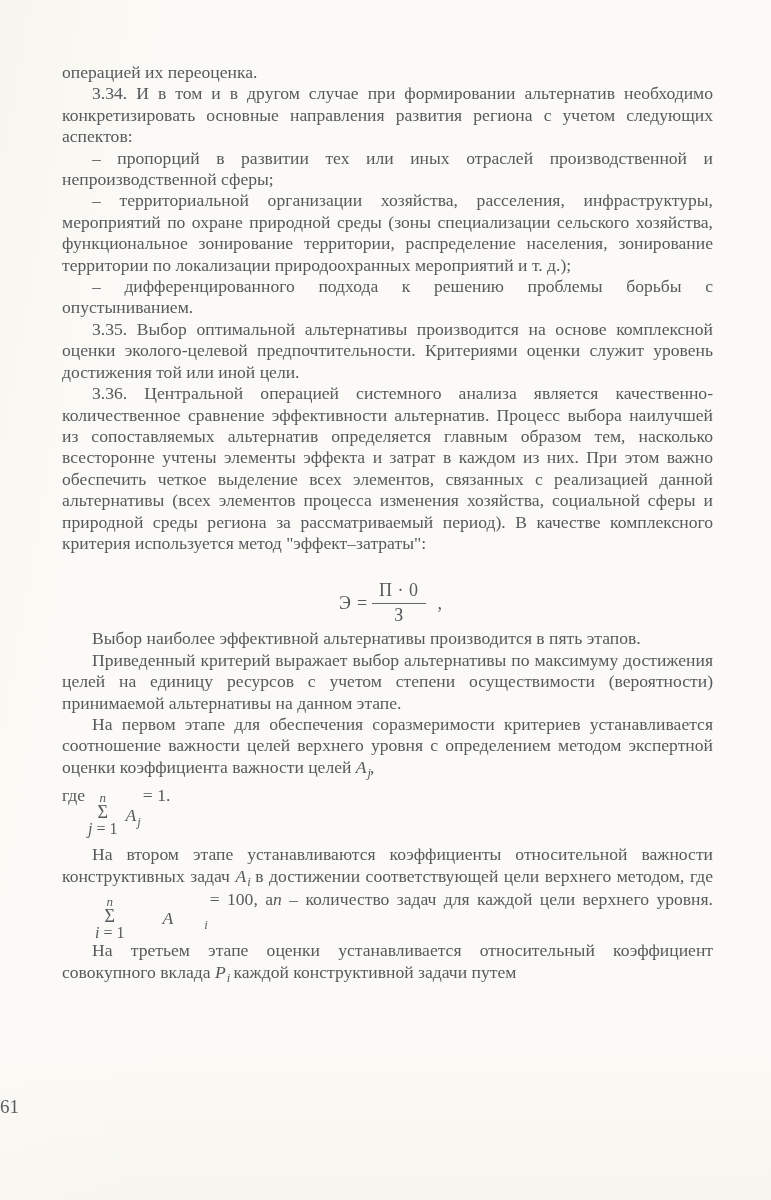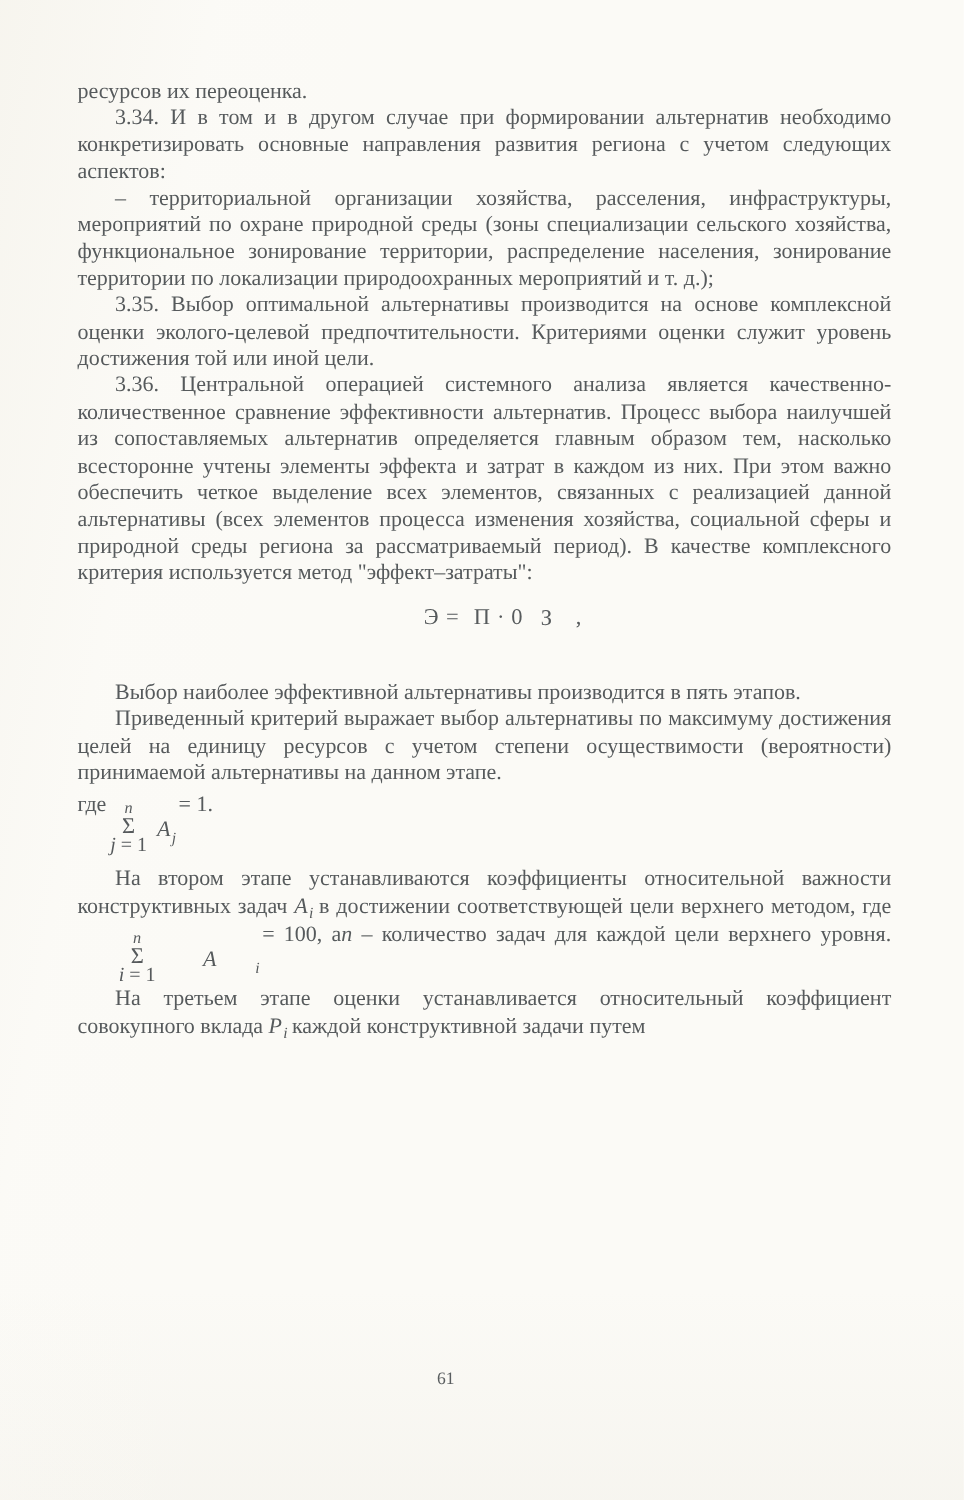--- a/index.html
+++ b/index.html
@@ -65,24 +65,25 @@
     top: 14px;
     display: inline-flex;
     align-items: center;
     font-size: 18px;
     color: #565a5c;
     white-space: nowrap;
   }
   .formula .lhs { margin-right: 6px; }
   .frac {
     display: inline-flex;
+    flex-direction: column;
     align-items: center;
     justify-content: center;
     vertical-align: middle;
-    margin: 0 5px;
+    margin: 12px 5px;
   }
   .frac .num {
     padding: 0 7px 1px 7px;
     font-size: 18px;
     letter-spacing: 0.5px;
   }
   .frac .bar {
     width: 100%;
     height: 1.4px;
     background: #62676a;
@@ -146,42 +147,44 @@
     display: block;
     text-indent: 0;
     line-height: 30px;
   }
 
   .page-number {
     position: absolute;
     left: 0;
     top: 1096px;
     width: 713px;
-    text-align: center;
-    font-size: 14px;
+    text-align: left;
+    font-size: 19px;
     color: #595d5f;
   }
 
   .sp-after-sum { height: 8px; }
 </style>
 </head>
 <body>
 
 <div class="page">
 
   <div class="text-block">
 
-    <p class="para noindent">ресурсов их переоценка.</p>
+    <p class="para noindent">операцией их переоценка.</p>
 
     <p class="para">3.34. И в том и в другом случае при формировании альтернатив необходимо конкретизировать основные направления развития региона с учетом следующих аспектов:</p>
 
+    <p class="para">– пропорций в развитии тех или иных отраслей производственной и непроизводственной сферы;</p>
 
 
     <p class="para">– территориальной организации хозяйства, расселения, инфраструктуры, мероприятий по охране природной среды (зоны специализации сельского хозяйства, функциональное зонирование территории, распределение населения, зонирование территории по локализации природоохранных мероприятий и т. д.);</p>
 
+    <p class="para">– дифференцированного подхода к решению проблемы борьбы с опустыниванием.</p>
 
     <p class="para">3.35. Выбор оптимальной альтернативы производится на основе комплексной оценки эколого-целевой предпочтительности. Критериями оценки служит уровень достижения той или иной цели.</p>
 
     <p class="para">3.36. Центральной операцией системного анализа является качественно-количественное сравнение эффективности альтернатив. Процесс выбора наилучшей из сопоставляемых альтернатив определяется главным образом тем, насколько всесторонне учтены элементы эффекта и затрат в каждом из них. При этом важно обеспечить четкое выделение всех элементов, связанных с реализацией данной альтернативы (всех элементов процесса изменения хозяйства, социальной сферы и природной среды региона за рассматриваемый период). В качестве комплексного критерия используется метод "эффект–затраты":</p>
 
     <div class="formula-wrap">
       <span class="formula">
         <span class="lhs">Э</span>
         <span class="eq">=</span>
         <span class="frac">
@@ -191,20 +194,21 @@
         </span>
         <span class="comma">,</span>
       </span>
     </div>
 
 
     <p class="para">Выбор наиболее эффективной альтернативы производится в пять этапов.</p>
 
     <p class="para">Приведенный критерий выражает выбор альтернативы по максимуму достижения целей на единицу ресурсов с учетом степени осуществимости (вероятности) принимаемой альтернативы на данном этапе.</p>
 
+    <p class="para"><span>На первом этапе для обеспечения соразмеримости критериев устанавливается соотношение важности целей верхнего уровня с определением методом экспертной оценки коэффициента важности целей </span><span class="var"><span>A</span><span class="subidx">j</span></span><span>,</span></p>
 
     <p class="para noindent line-sum-row"><span>где</span><span class="sum">
           <span class="sum-core">
             <span class="upper">n</span>
             <span class="sigma">Σ</span>
             <span class="lower"><span class="it">j</span> <span>= 1</span></span>
           </span>
           <span class="sum-term">
             <span>A</span>
             <span class="subidx">j</span>

